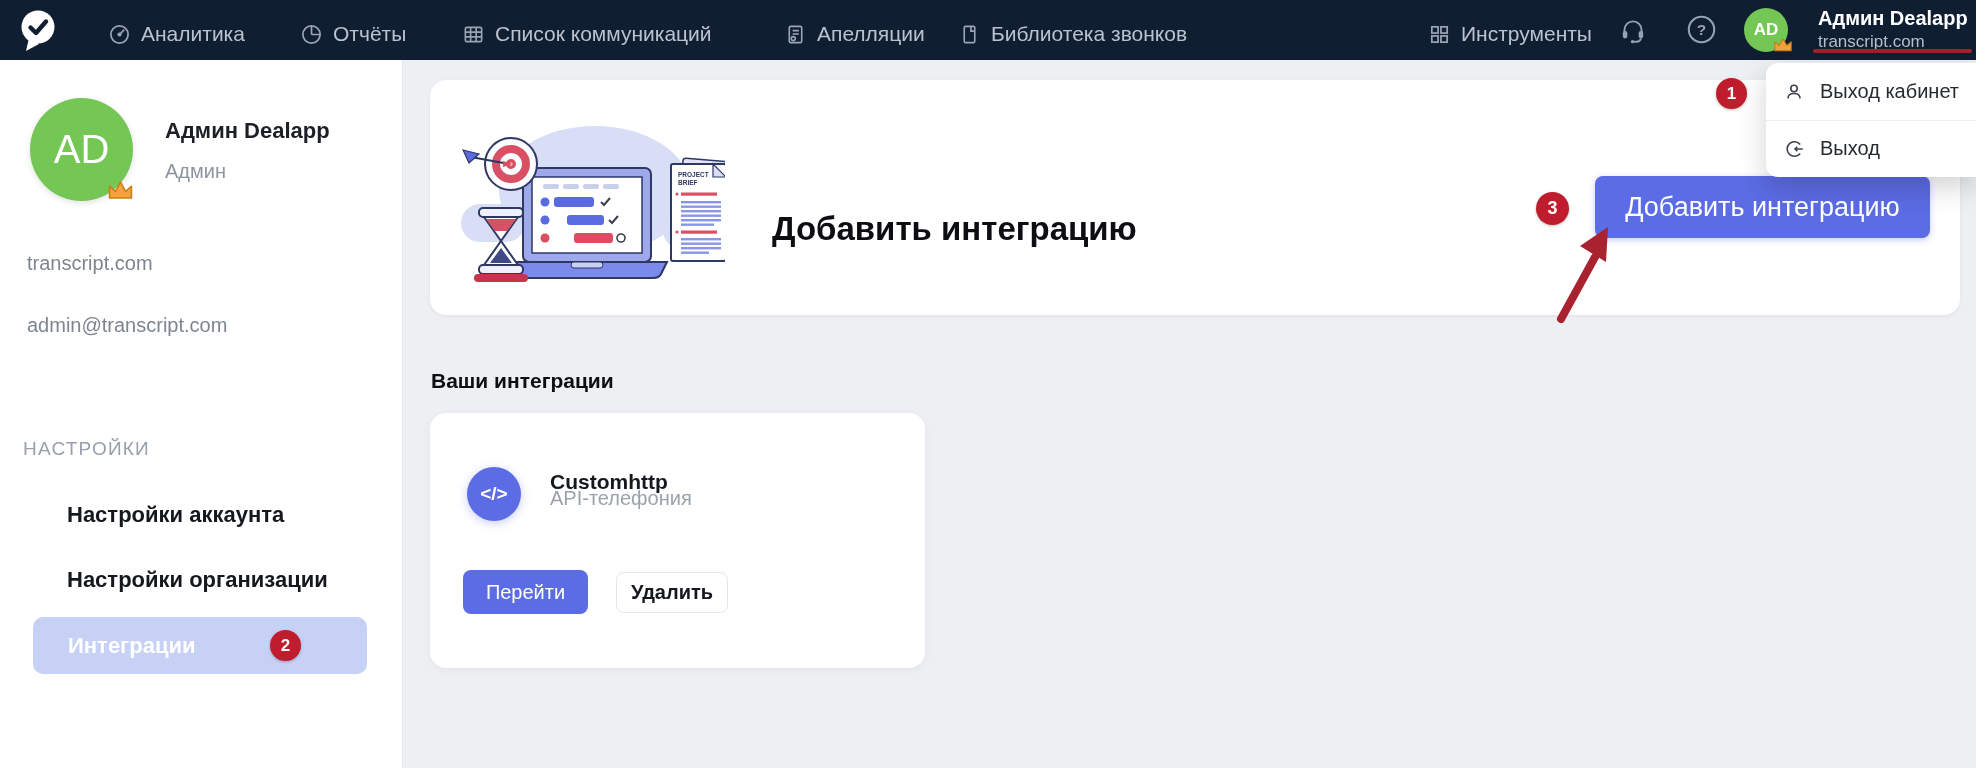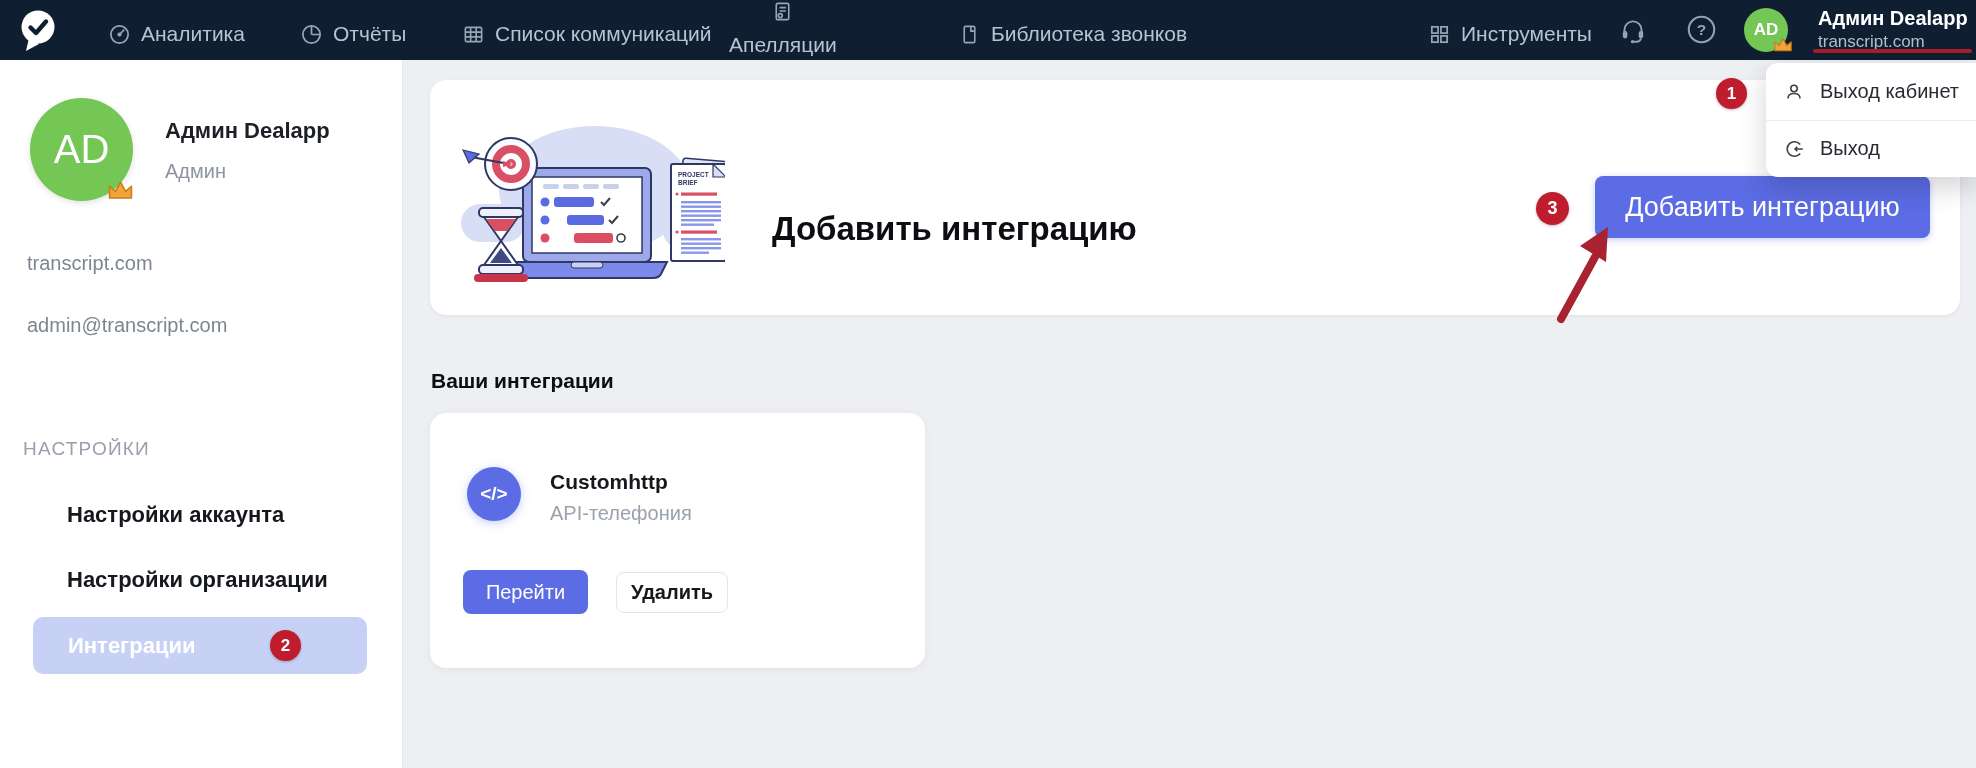--- a/index.html
+++ b/index.html
@@ -50,21 +50,21 @@
        cursor:pointer;z-index:2;box-shadow:0 2px 6px rgba(91,108,228,.35);}
   .badge3{position:absolute;left:1536px;top:192px;width:33px;height:33px;font-size:18px;z-index:6;}
   .arrow-ann{position:absolute;left:1545px;top:215px;z-index:6;}
   .int-heading{position:absolute;left:431px;top:352px;font-size:21px;font-weight:700;color:#0c0e11;}
   .int-card{position:absolute;left:430px;top:413px;width:495px;height:255px;background:#fff;border-radius:16px;
             box-shadow:0 2px 8px rgba(16,24,40,.05);}
   .int-icon{position:absolute;left:37px;top:54px;width:54px;height:54px;border-radius:50%;background:#5b6ce4;
             color:#fff;font-size:19px;font-weight:600;display:flex;align-items:center;justify-content:center;
             box-shadow:0 2px 10px rgba(91,108,228,.35);}
   .int-name{position:absolute;left:120px;top:57px;font-size:21px;font-weight:600;color:#15181d;}
-  .int-type{position:absolute;left:120px;top:89px;font-size:20px;color:#9aa2ac;}
+  .int-type{position:absolute;left:120px;top:74px;font-size:20px;color:#9aa2ac;}
   .btn-open{position:absolute;left:33px;top:157px;width:125px;height:44px;border-radius:8px;background:#5b6ce4;border:none;
             color:#fff;font-size:20px;display:flex;align-items:center;justify-content:center;cursor:pointer;}
   .btn-delete{position:absolute;left:186px;top:159px;width:112px;height:41px;border-radius:8px;background:#fff;
               border:1.5px solid #e3e5ea;color:#15181d;font-size:20px;font-weight:600;
               display:flex;align-items:center;justify-content:center;cursor:pointer;}
 
   
   .dropdown{position:absolute;left:1766px;top:63px;width:210px;height:114px;background:#fff;
             border-radius:12px 0 0 12px;box-shadow:0 10px 28px rgba(0,0,0,.18);z-index:30;}
   .dd-item{position:absolute;left:0;width:100%;height:57px;display:flex;align-items:center;gap:15px;
@@ -104,21 +104,21 @@
     </div>
 
     <div class="nav-item" style="left:462px;">
       <svg width="23" height="23" viewBox="0 0 24 24" fill="none" stroke="#9aa5b4" stroke-width="1.7">
         <rect x="3.5" y="4.5" width="17" height="15" rx="1.5"></rect>
         <path d="M3.5 9.5 H20.5 M3.5 14.5 H20.5 M9 4.5 V19.5 M14.8 4.5 V19.5"></path>
       </svg>
       <span>Список коммуникаций</span>
     </div>
 
-    <div class="nav-item" style="left:729px;flex-direction:column;">
+    <div class="nav-item" style="left:784px;">
       <svg width="23" height="23" viewBox="0 0 24 24" fill="none" stroke="#9aa5b4" stroke-width="1.7">
         <rect x="5.5" y="3.5" width="13" height="17" rx="1.5"></rect>
         <path d="M9 8 H15.5 M9 11.5 H15.5"></path>
           <circle cx="9.7" cy="16.3" r="2.1"></circle>
       </svg>
       <span>Апелляции</span>
     </div>
 
     <div class="nav-item" style="left:958px;">
       <svg width="23" height="23" viewBox="0 0 24 24" fill="none" stroke="#9aa5b4" stroke-width="1.7">

